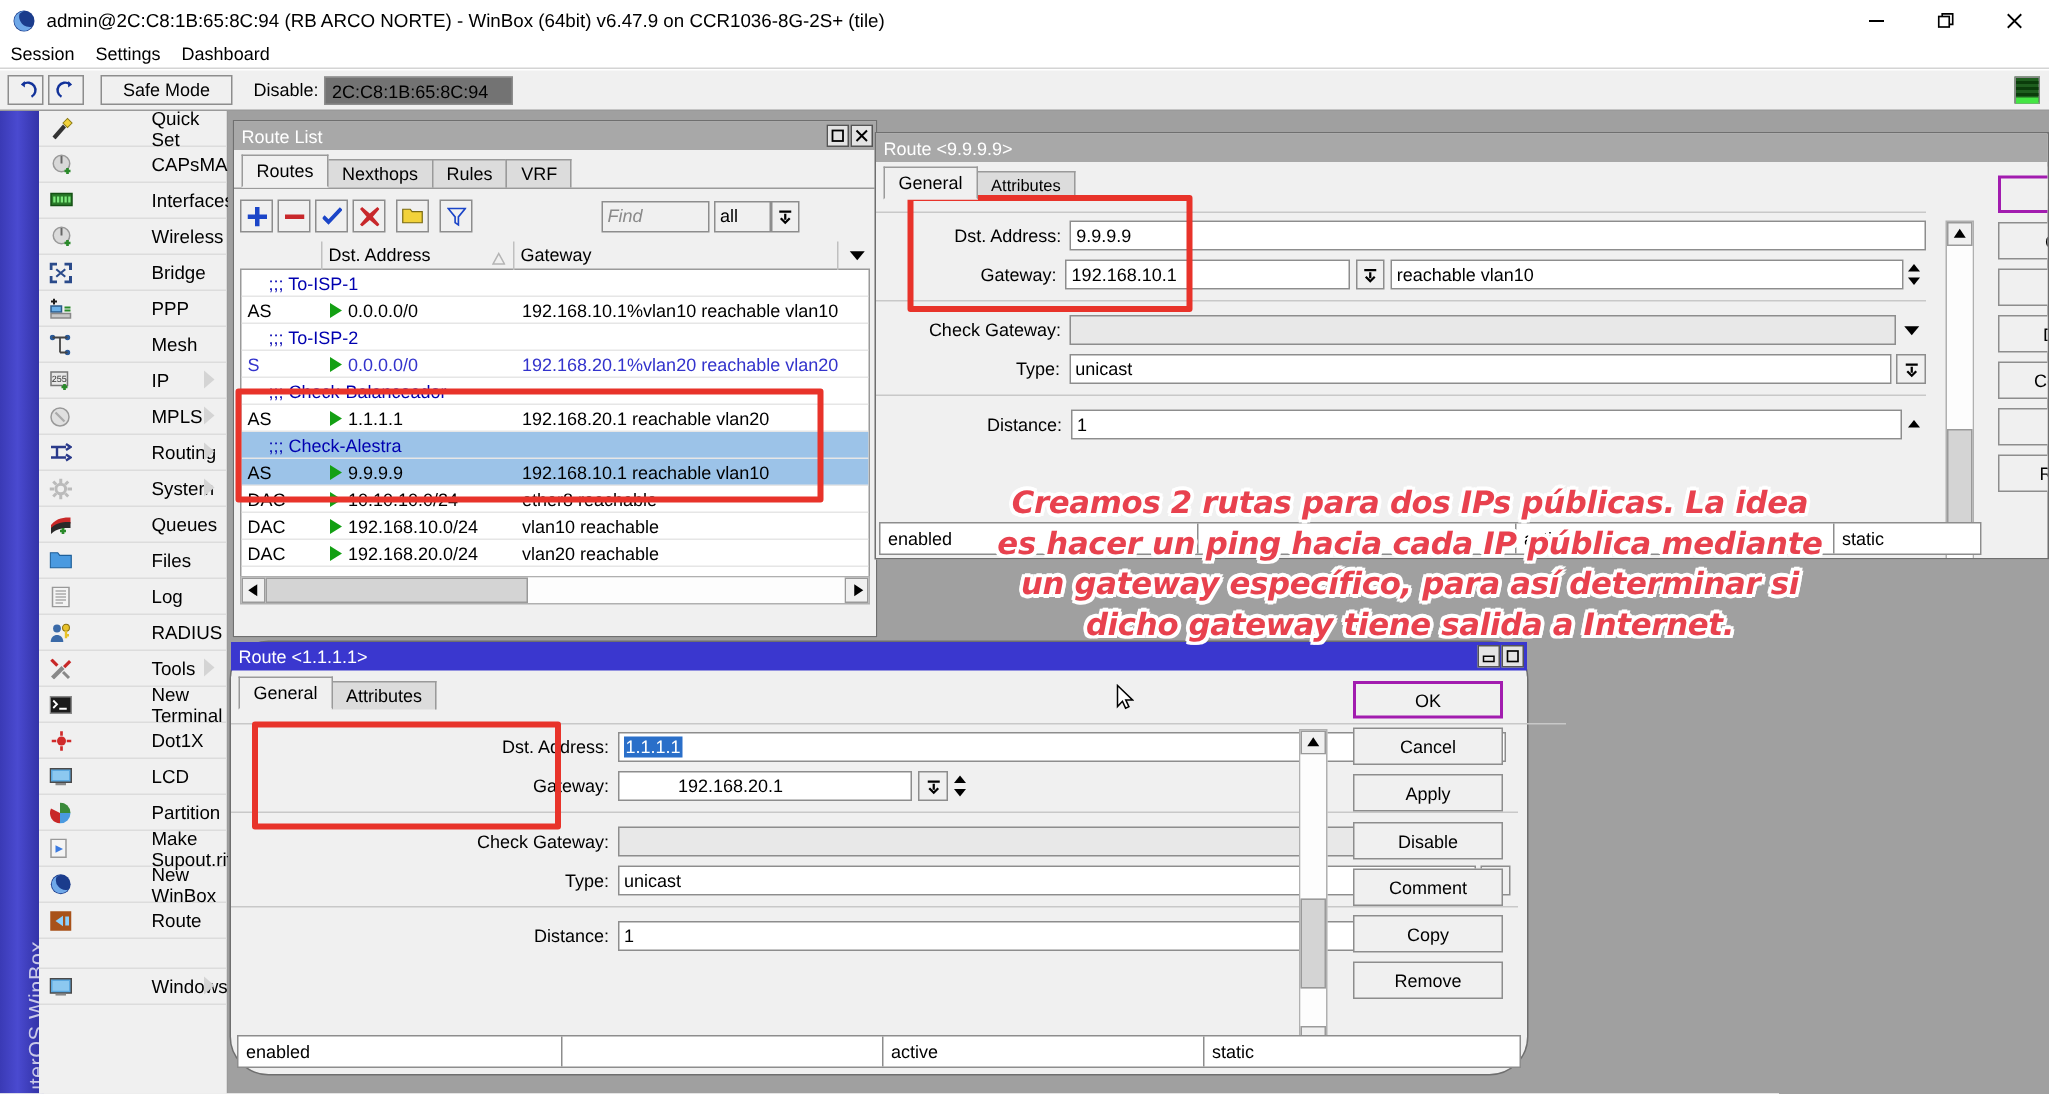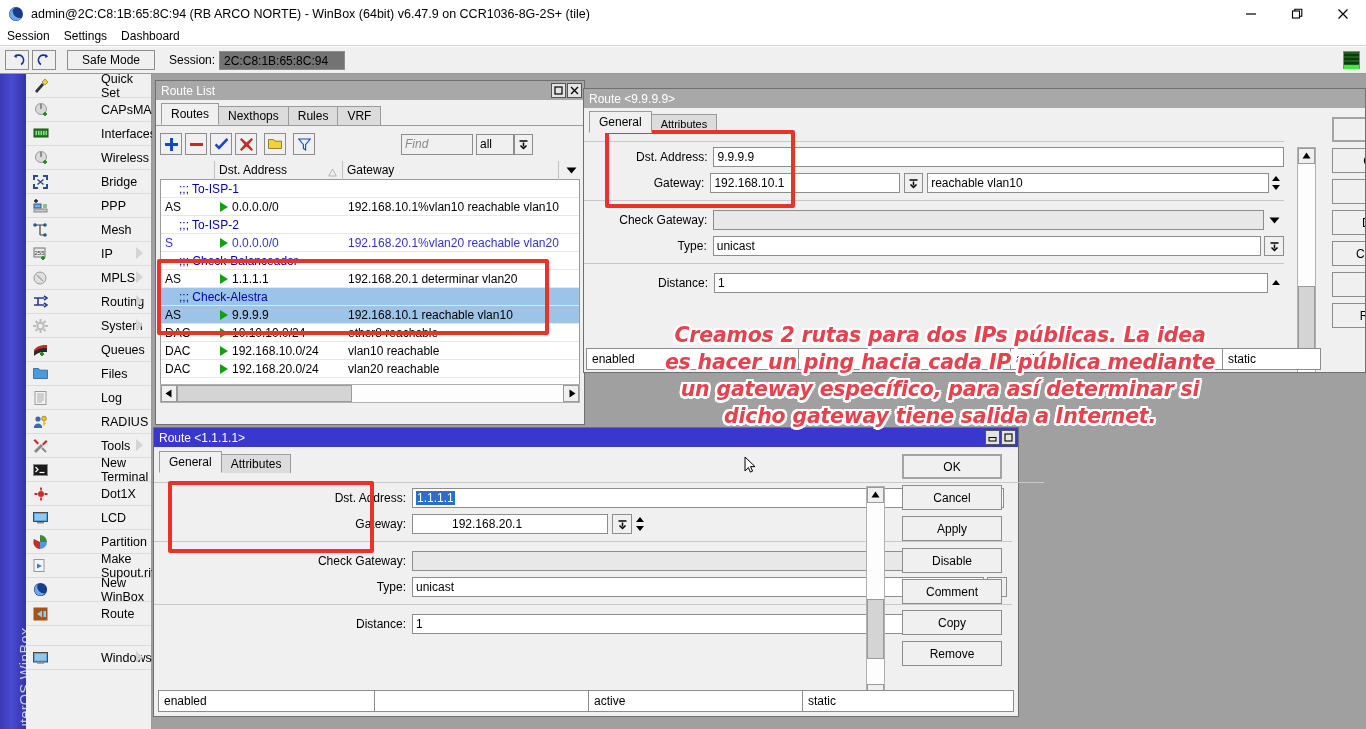--- a/index.html
+++ b/index.html
@@ -220,21 +220,21 @@
   .hsb .tr { flex:1; background:#fdfdfd; position:relative;}
   .hsb .th { position:absolute; top:0; bottom:0; background:#d4d4d4; border:1px solid #9a9a9a;}
 
   
   .dbtn {
     width: 100px; height: 25px; margin-bottom: 6px;
     background: #f0f0f0; border: 1px solid #8d8d8d;
     display:flex; align-items:center; justify-content:center;
     font-size:12px; cursor: default;
   }
-  .dbtn.def { border: 2px solid #a3a3a3; text-align: center; }
+  .dbtn.def { border: 2px solid #a21caf; text-align: center; }
 
   
   .caption {
     position:absolute; left: 580px; top: 322px; width: 720px;
     text-align:center; pointer-events:none;
     font-family:"DejaVu Sans", sans-serif;
     font-weight:bold; font-style:italic;
     font-size:20.5px; line-height:27px;
     color:#e8414e;
     letter-spacing:-0.2px;
@@ -294,21 +294,21 @@
         <path d="M6.5 1l-2.6 2.3L6.6 5.3z" fill="#12329a"></path>
       </svg>
     </div>
     <div class="tbtn">
       <svg width="15" height="14" viewBox="0 0 15 14">
         <path d="M4 11.5A5 5 0 1 1 9.5 3.2" fill="none" stroke="#12329a" stroke-width="1.6"></path>
         <path d="M8.5 1l2.6 2.3L8.4 5.3z" fill="#12329a"></path>
       </svg>
     </div>
     <div class="safe-mode">Safe Mode</div>
-    <div class="sess-label">Session:</div>
+    <div class="sess-label">Disable:</div>
     <div class="sess-field">2C:C8:1B:65:8C:94</div>
     <div class="cpu-meter">
       <i></i>
         <i></i>
         <i></i>
         <i class="lime"></i>
     </div>
   </div>
 
   <div class="sidebar">
@@ -694,21 +694,21 @@
         </div>
         <div class="rt-row cmt">
           <div class="c" style="flex: 1 1 0%; padding-left: 18px;">;;; Check-Balanceador</div>
         </div>
         <div class="rt-row">
           <div class="c" style="width: 55px;">AS</div>
           <div class="c" style="width: 128px;">
             <span class="tri"></span>
             <span>1.1.1.1</span>
           </div>
-          <div class="c" style="flex: 1 1 0%;">192.168.20.1 determinar vlan20</div>
+          <div class="c" style="flex: 1 1 0%;">192.168.20.1 reachable vlan20</div>
         </div>
         <div class="rt-row sel cmt">
           <div class="c" style="flex: 1 1 0%; padding-left: 18px;">;;; Check-Alestra</div>
         </div>
         <div class="rt-row sel">
           <div class="c" style="width: 55px;">AS</div>
           <div class="c" style="width: 128px;">
             <span class="tri"></span>
             <span>9.9.9.9</span>
           </div>
@@ -859,21 +859,21 @@
       <div style="width:212px;"></div>
       <div style="width:212px;">active</div>
       <div style="flex:1;">static</div>
     </div>
   </div>
 
   <div class="redbox" style="left:605px; top:130px; width:190px; height:78px;"></div>
 
   <div class="redbox" style="left:157px; top:259px; width:392px; height:76px;"></div>
 
-  <div class="win" style="left:153px; top:427px; width:866px; height:290px;">
+  <div class="win" style="left:153px; top:427px; width:866px; height:290px;border-radius:26px;">
     <div class="win-tb active">
       <span>Route &lt;1.1.1.1&gt;</span>
       <div class="win-tb-btns">
         <div class="wbtn">
           <svg width="9" height="9" viewBox="0 0 9 9">
               <rect x="1" y="4.5" width="7" height="3.5" fill="none" stroke="#000" stroke-width="1"></rect>
             </svg>
         </div>
         <div class="wbtn">
           <svg width="9" height="9" viewBox="0 0 9 9">

